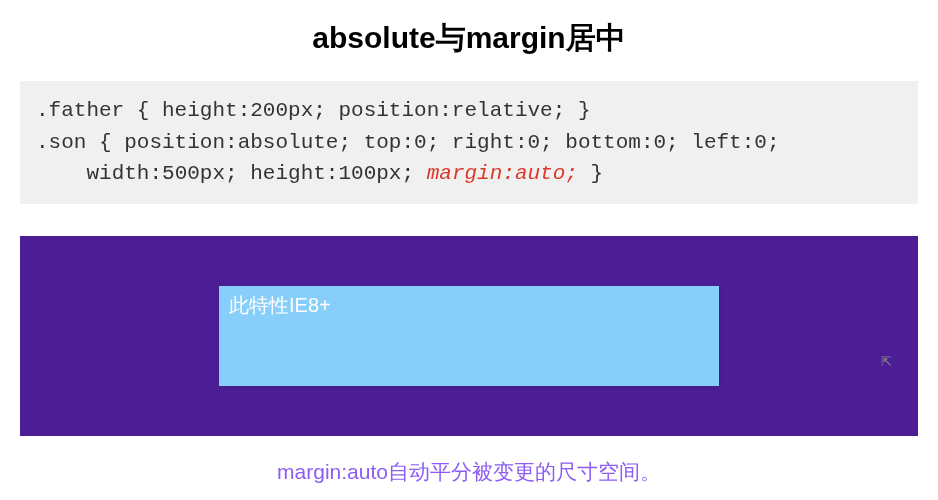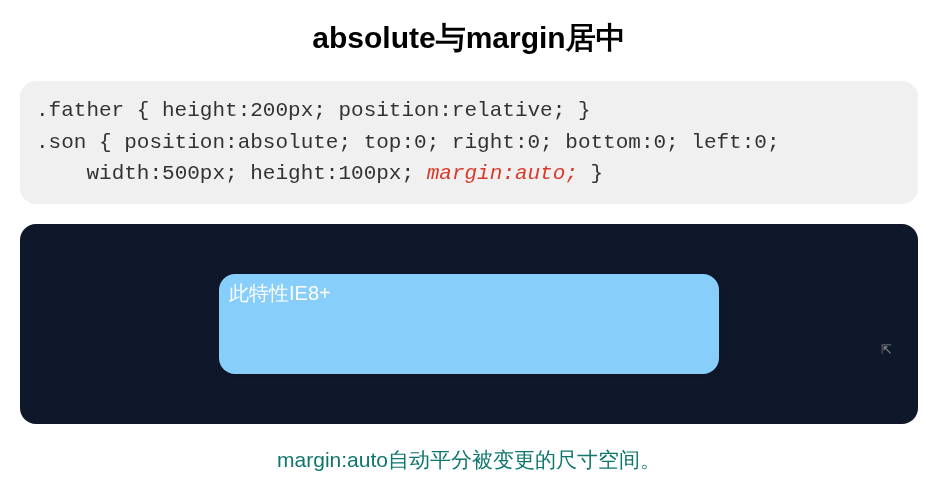--- a/index.html
+++ b/index.html
@@ -1,62 +1,62 @@
 <!DOCTYPE html>
 <html><head>
 <meta charset="utf-8">
 <style>
-  * { margin: 0; padding: 0; box-sizing: border-box; border-radius: 16px; }
+  * { margin: 0; padding: 0; box-sizing: border-box; }
   body {
     font-family: "Microsoft YaHei", "PingFang SC", sans-serif;
     background: #ffffff;
     width: 938px;
     height: 500px;
     overflow: hidden;
   }
   .title {
     text-align: center;
     font-size: 30px;
     font-weight: 700;
     color: #000;
     padding: 18px 0 22px 0;
   }
   .code-block {
-    margin: 0 20px 20px 20px;
+    margin: 0 20px 32px 20px;
     background: #f1f0f0;
     padding: 14px 16px 14px 16px;
     font-family: Consolas, "Courier New", monospace;
     font-size: 21px;
     line-height: 1.5;
     color: #333;
     white-space: pre-wrap;
   }
   .code-highlight { color: #d9392a; font-style: italic; }
   .demo-father {
     margin: 0 20px;
-    background: #0f172a;
+    background: #4c1d95;
     height: 200px;
     position: relative;
   }
   .demo-son {
     position: absolute;
     top: 0; right: 0; bottom: 0; left: 0;
     width: 500px;
     height: 100px;
     margin: auto;
     background: #87cefa;
     color: #fff;
     font-size: 20px;
     padding: 6px 10px;
     box-shadow: 2px 2px 4px rgba(0,0,0,0.08);
   }
   .caption {
     text-align: center;
     font-size: 21px;
-    color: #0f766e;
+    color: #8b5cf6;
     padding-top: 22px;
   }
   .cursor {
     position: absolute;
     right: 26px;
     top: 118px;
     font-size: 13px;
     color: #888;
     pointer-events: none;
   }

